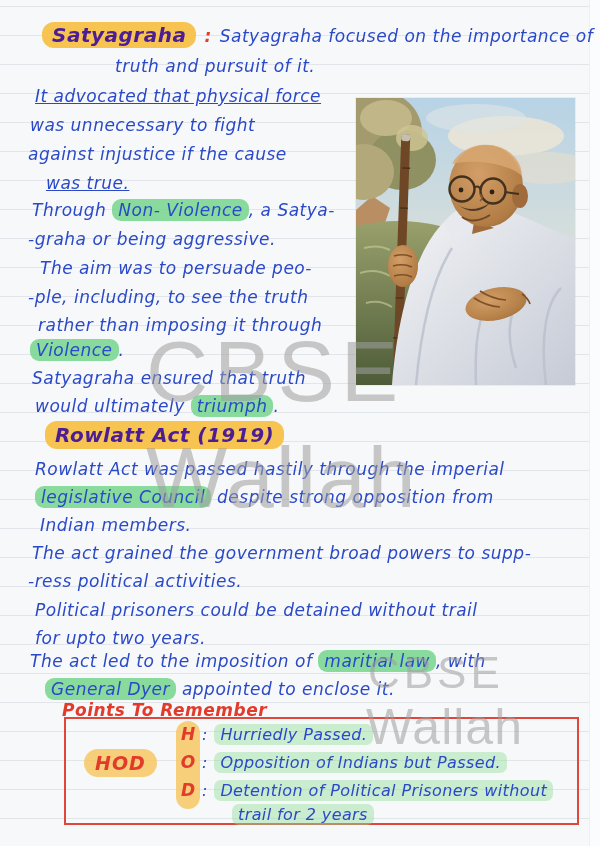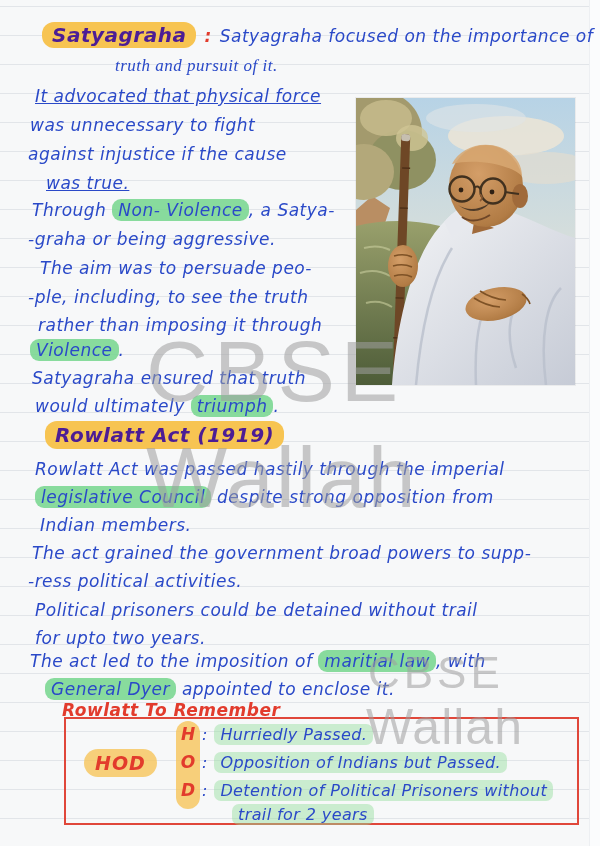--- a/index.html
+++ b/index.html
@@ -70,21 +70,21 @@
 <body>
 
 <div class="ruled"></div>
 <div class="page-edge"></div>
 
 <div class="hw sec-row" style="left:42px;top:22px;">
   <span class="pill-orange">Satyagraha</span>
   <span class="red" style="font-weight:bold;">:</span>
   <span>Satyagraha focused on the importance of</span>
 </div>
-<div class="hw" style="left:115px;top:55px;font-family:Liberation Serif, serif;"><span>truth and pursuit of it.</span></div>
+<div class="hw" style="left:115px;top:55px;"><span>truth and pursuit of it.</span></div>
 <div class="hw" style="left:35px;top:85px;text-decoration:underline;"><span>It advocated that physical force</span></div>
 <div class="hw" style="left:30px;top:114px;"><span>was unnecessary to fight</span></div>
 <div class="hw" style="left:28px;top:143px;"><span>against injustice if the cause</span></div>
 <div class="hw" style="left:46px;top:172px;text-decoration:underline;"><span>was true.</span></div>
 <div class="hw" style="left:32px;top:199px;">
   <span>Through </span><span class="hl">Non- Violence</span><span>, a Satya-</span>
 </div>
 <div class="hw" style="left:28px;top:228px;"><span>-graha or being aggressive.</span></div>
 <div class="hw" style="left:40px;top:257px;"><span>The aim was to persuade peo-</span></div>
 <div class="hw" style="left:28px;top:286px;"><span>-ple, including, to see the truth</span></div>
@@ -109,21 +109,21 @@
 <div class="hw" style="left:28px;top:570px;"><span>-ress political activities.</span></div>
 <div class="hw" style="left:35px;top:599px;"><span>Political prisoners could be detained without trail</span></div>
 <div class="hw" style="left:35px;top:627px;"><span>for upto two years.</span></div>
 <div class="hw" style="left:30px;top:650px;">
   <span>The act led to the imposition of </span><span class="hl">maritial law</span><span>, with</span>
 </div>
 <div class="hw" style="left:45px;top:678px;">
   <span class="hl">General Dyer</span><span> appointed to enclose it.</span>
 </div>
 
-<div class="hw red" style="left:62px;top:699px;font-weight:bold;">Rowlatt To Remember</div>
+<div class="hw red" style="left:62px;top:699px;font-weight:bold;">Points To Remember</div>
 <div class="pbox"></div>
 <div class="letter-bar"></div>
 <div class="hod-pill">HOD</div>
 
 <div class="hod-row" style="top:724px;">
   <span class="hod-letter">H</span>
   <span class="hod-sep">:</span>
   <span class="hod-text hlp">Hurriedly Passed.</span>
 </div>
 <div class="hod-row" style="top:752px;">

